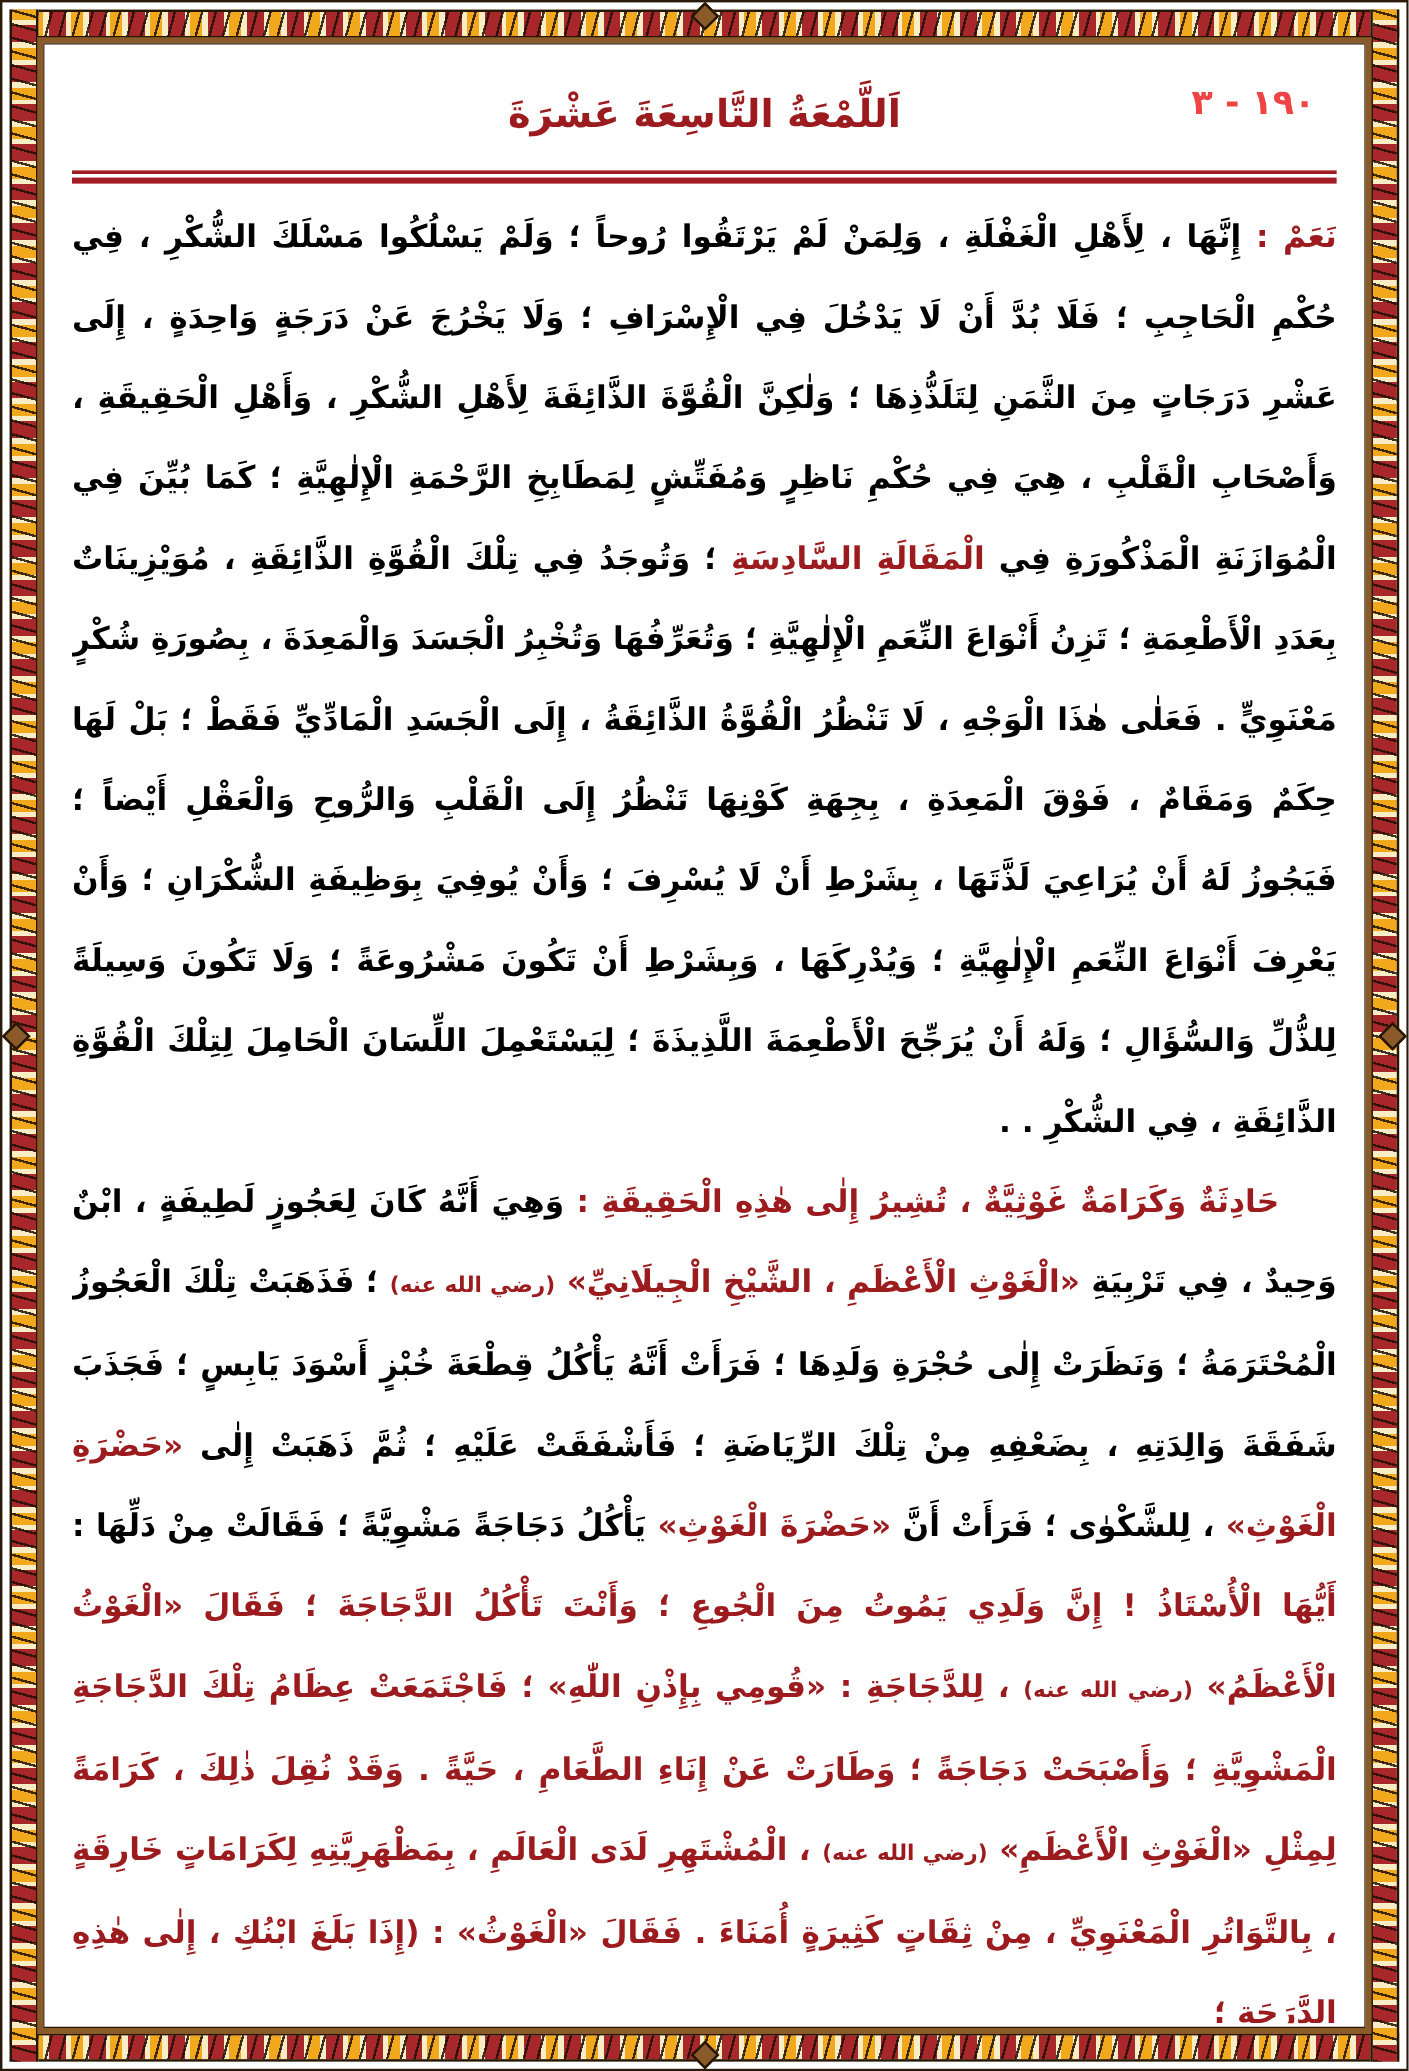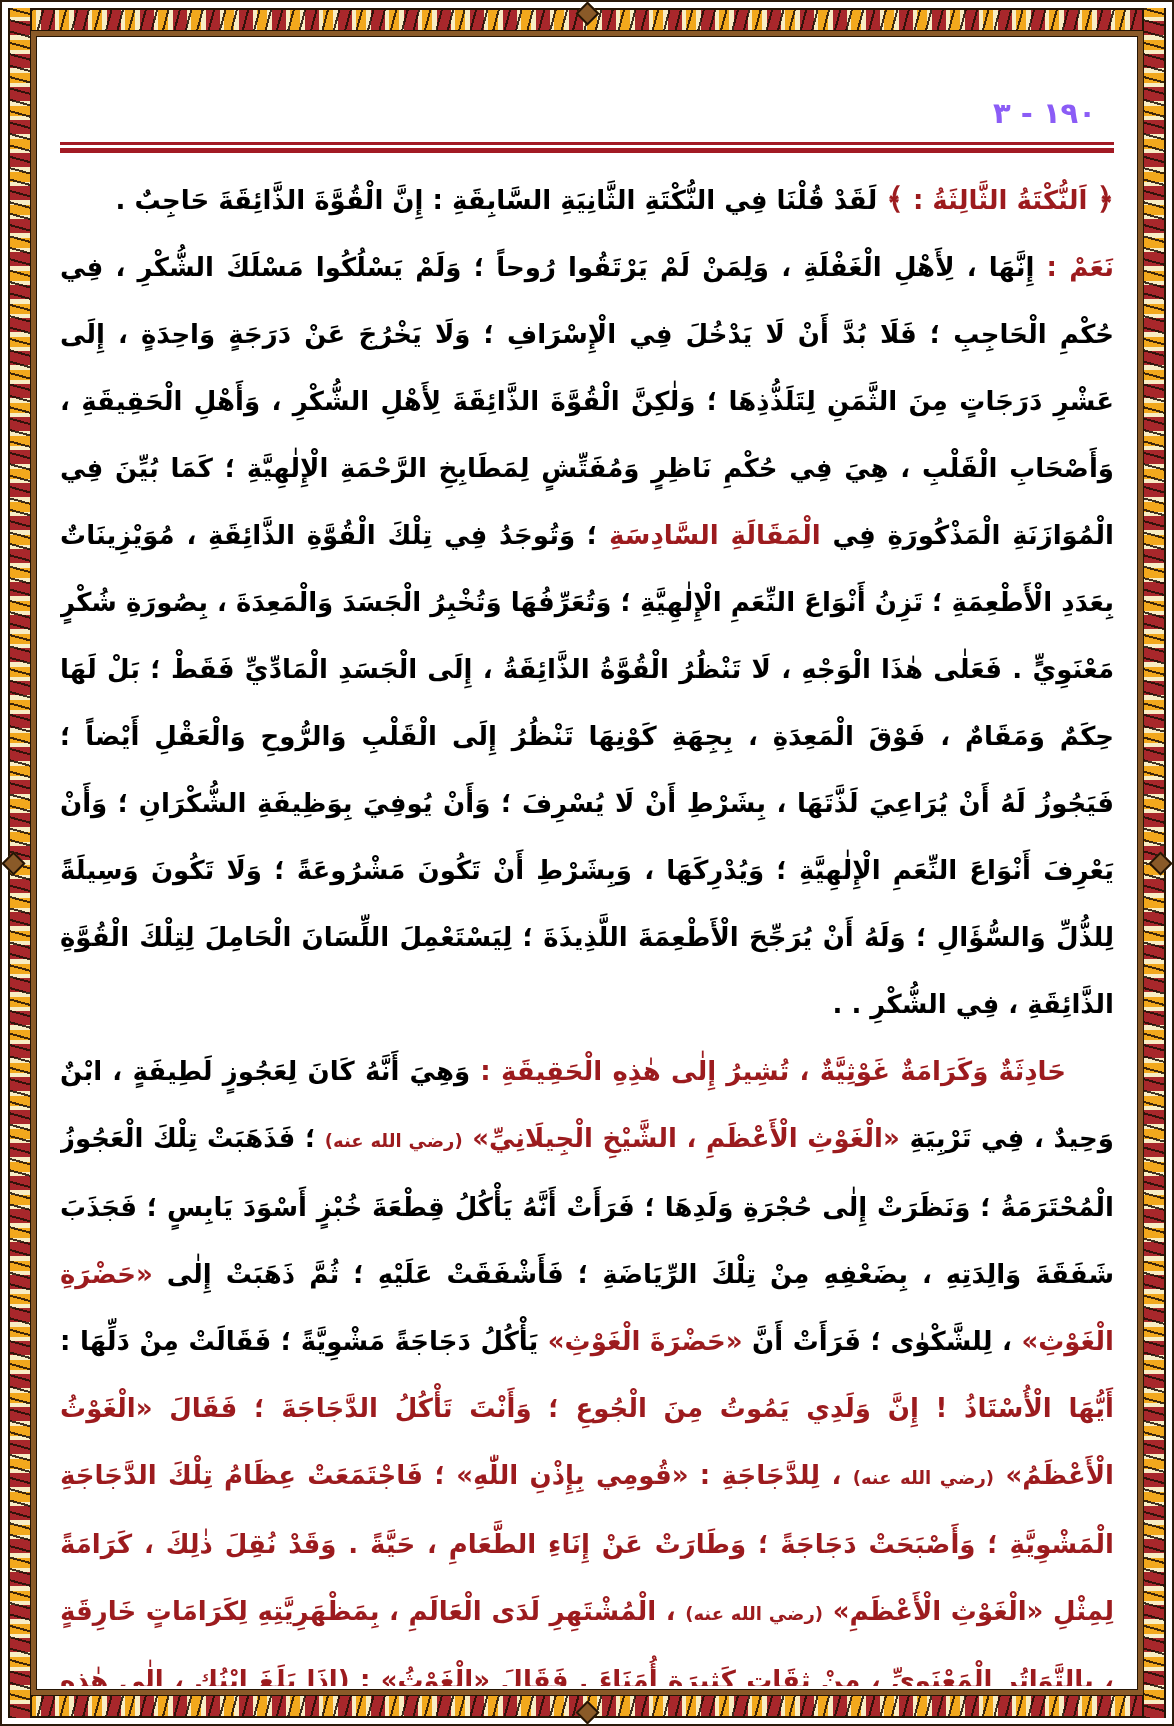--- a/index.html
+++ b/index.html
@@ -44,22 +44,22 @@
   .orn-left{left:5px;top:50%;margin-top:-8px;}
   .orn-right{right:5px;top:50%;margin-top:-8px;}
 
   
   .content{
     position:absolute;left:60px;right:60px;top:48px;bottom:40px;
     direction:rtl;overflow:hidden;
   }
   .header{position:relative;height:94px;}
   .page-num{
-    position:absolute;right:18px;top:48px;
-    color:#8b5cf6;font-size:29px;font-weight:bold;white-space:nowrap;
+    position:absolute;right:18px;top:20px;
+    color:#ef4444;font-size:29px;font-weight:bold;white-space:nowrap;
   }
   .page-title{
     text-align:center;padding-top:28px;
     color:#9c1b1e;font-size:32px;font-weight:bold;
   }
   .rule-thin{height:3px;background:#a21a24;}
   .rule-thick{height:5px;background:#a21a24;margin-top:3px;}
 
   .body-text{
     margin-top:12px;
@@ -88,32 +88,27 @@
   <div class="frame-inner"></div>
   <div class="orn-diamond orn-top"></div>
   <div class="orn-diamond orn-bottom"></div>
   <div class="orn-diamond orn-left"></div>
   <div class="orn-diamond orn-right"></div>
 
   <div class="content">
 
     <div class="header">
       <div class="page-num">١٩٠ - ٣</div>
+      <div class="page-title">اَللَّمْعَةُ التَّاسِعَةَ عَشْرَةَ</div>
     </div>
     <div class="rule-thin"></div>
     <div class="rule-thick"></div>
 
     <div class="body-text">
 
-      <p>
-        <span class="red ornate">﴿</span>
-        <span class="red">اَلنُّكْتَةُ الثَّالِثَةُ :</span>
-        <span class="red ornate">﴾</span>
-        <span>لَقَدْ قُلْنَا فِي النُّكْتَةِ الثَّانِيَةِ السَّابِقَةِ : إِنَّ الْقُوَّةَ الذَّائِقَةَ حَاجِبٌ .</span>
-      </p>
 
       <p>
         <span class="red">نَعَمْ :</span>
         <span>إِنَّهَا ، لِأَهْلِ الْغَفْلَةِ ، وَلِمَنْ لَمْ يَرْتَقُوا رُوحاً ؛ وَلَمْ يَسْلُكُوا مَسْلَكَ الشُّكْرِ ، فِي حُكْمِ الْحَاجِبِ ؛ فَلَا بُدَّ أَنْ لَا يَدْخُلَ فِي الْإِسْرَافِ ؛ وَلَا يَخْرُجَ عَنْ دَرَجَةٍ وَاحِدَةٍ ، إِلَى عَشْرِ دَرَجَاتٍ مِنَ الثَّمَنِ لِتَلَذُّذِهَا ؛ وَلٰكِنَّ الْقُوَّةَ الذَّائِقَةَ لِأَهْلِ الشُّكْرِ ، وَأَهْلِ الْحَقِيقَةِ ، وَأَصْحَابِ الْقَلْبِ ، هِيَ فِي حُكْمِ نَاظِرٍ وَمُفَتِّشٍ لِمَطَابِخِ الرَّحْمَةِ الْإِلٰهِيَّةِ ؛ كَمَا بُيِّنَ فِي الْمُوَازَنَةِ الْمَذْكُورَةِ فِي</span>
         <span class="red">الْمَقَالَةِ السَّادِسَةِ</span>
         <span>؛ وَتُوجَدُ فِي تِلْكَ الْقُوَّةِ الذَّائِقَةِ ، مُوَيْزِينَاتٌ بِعَدَدِ الْأَطْعِمَةِ ؛ تَزِنُ أَنْوَاعَ النِّعَمِ الْإِلٰهِيَّةِ ؛ وَتُعَرِّفُهَا وَتُخْبِرُ الْجَسَدَ وَالْمَعِدَةَ ، بِصُورَةِ شُكْرٍ مَعْنَوِيٍّ . فَعَلٰى هٰذَا الْوَجْهِ ، لَا تَنْظُرُ الْقُوَّةُ الذَّائِقَةُ ، إِلَى الْجَسَدِ الْمَادِّيِّ فَقَطْ ؛ بَلْ لَهَا حِكَمٌ وَمَقَامٌ ، فَوْقَ الْمَعِدَةِ ، بِجِهَةِ كَوْنِهَا تَنْظُرُ إِلَى الْقَلْبِ وَالرُّوحِ وَالْعَقْلِ أَيْضاً ؛ فَيَجُوزُ لَهُ أَنْ يُرَاعِيَ لَذَّتَهَا ، بِشَرْطِ أَنْ لَا يُسْرِفَ ؛ وَأَنْ يُوفِيَ بِوَظِيفَةِ الشُّكْرَانِ ؛ وَأَنْ يَعْرِفَ أَنْوَاعَ النِّعَمِ الْإِلٰهِيَّةِ ؛ وَيُدْرِكَهَا ، وَبِشَرْطِ أَنْ تَكُونَ مَشْرُوعَةً ؛ وَلَا تَكُونَ وَسِيلَةً لِلذُّلِّ وَالسُّؤَالِ ؛ وَلَهُ أَنْ يُرَجِّحَ الْأَطْعِمَةَ اللَّذِيذَةَ ؛ لِيَسْتَعْمِلَ اللِّسَانَ الْحَامِلَ لِتِلْكَ الْقُوَّةِ الذَّائِقَةِ ، فِي الشُّكْرِ . .</span>
       </p>
 
       <p class="p-story">
         <span class="red">حَادِثَةٌ وَكَرَامَةٌ غَوْثِيَّةٌ ، تُشِيرُ إِلٰى هٰذِهِ الْحَقِيقَةِ :</span>

